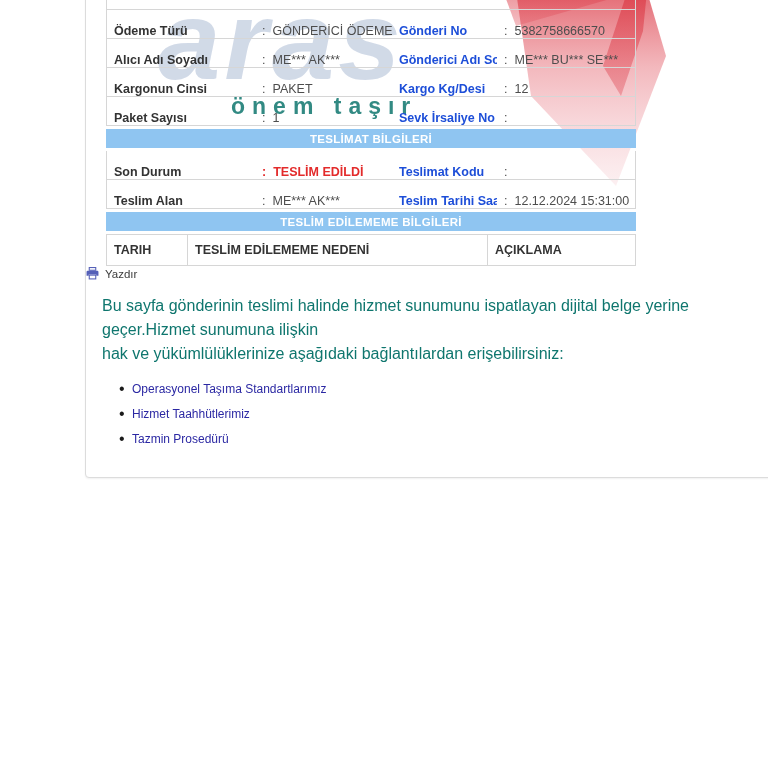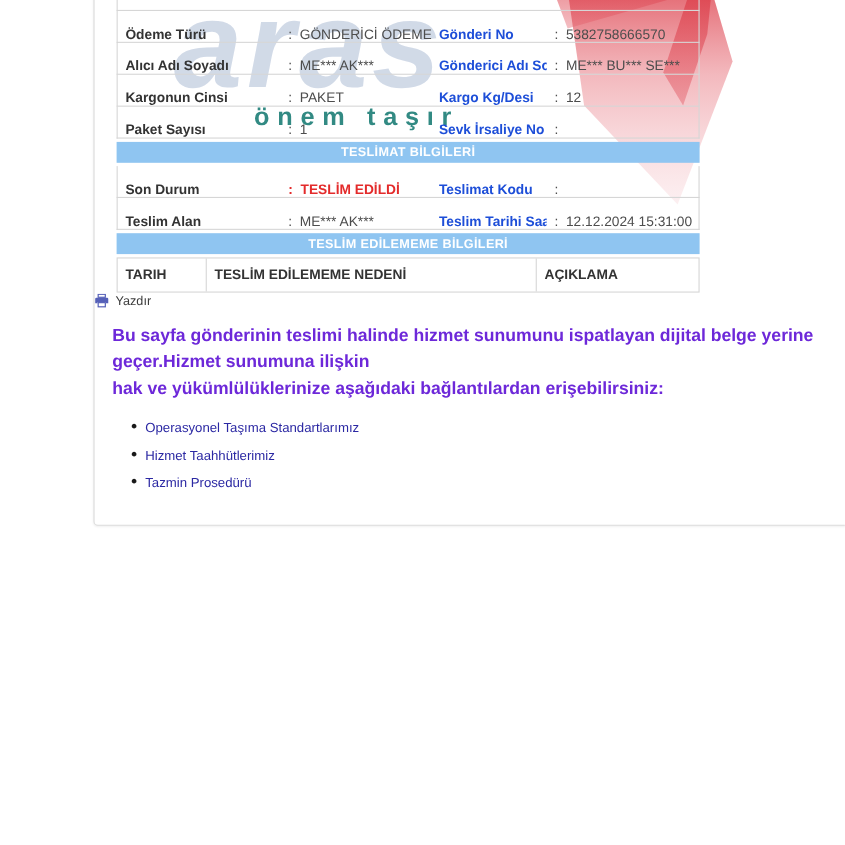--- a/index.html
+++ b/index.html
@@ -69,21 +69,21 @@
   
   .print-row{
     position:absolute;left:0;right:108px;top:296px;z-index:1;
     display:flex;align-items:center;gap:6px;
     font-size:11.5px;color:#3c3c3c;cursor:pointer;
   }
 
   
   .disclaimer{
     position:absolute;left:16px;top:323px;width:660px;z-index:1;
-    font-size:16px;line-height:24px;color:#6d28d9;font-weight:bold;
+    font-size:16px;line-height:24px;color:#0f766e;
   }
 
   
   .links{
     position:absolute;left:33px;top:409px;z-index:1;list-style:none;
   }
   .links li{display:flex;align-items:center;margin-bottom:8px;height:17px;}
   .bullet{color:#1a1a1a;font-size:16px;width:13px;}
   .links a{
     color:var(--link);font-size:12px;text-decoration:none;cursor:pointer;

